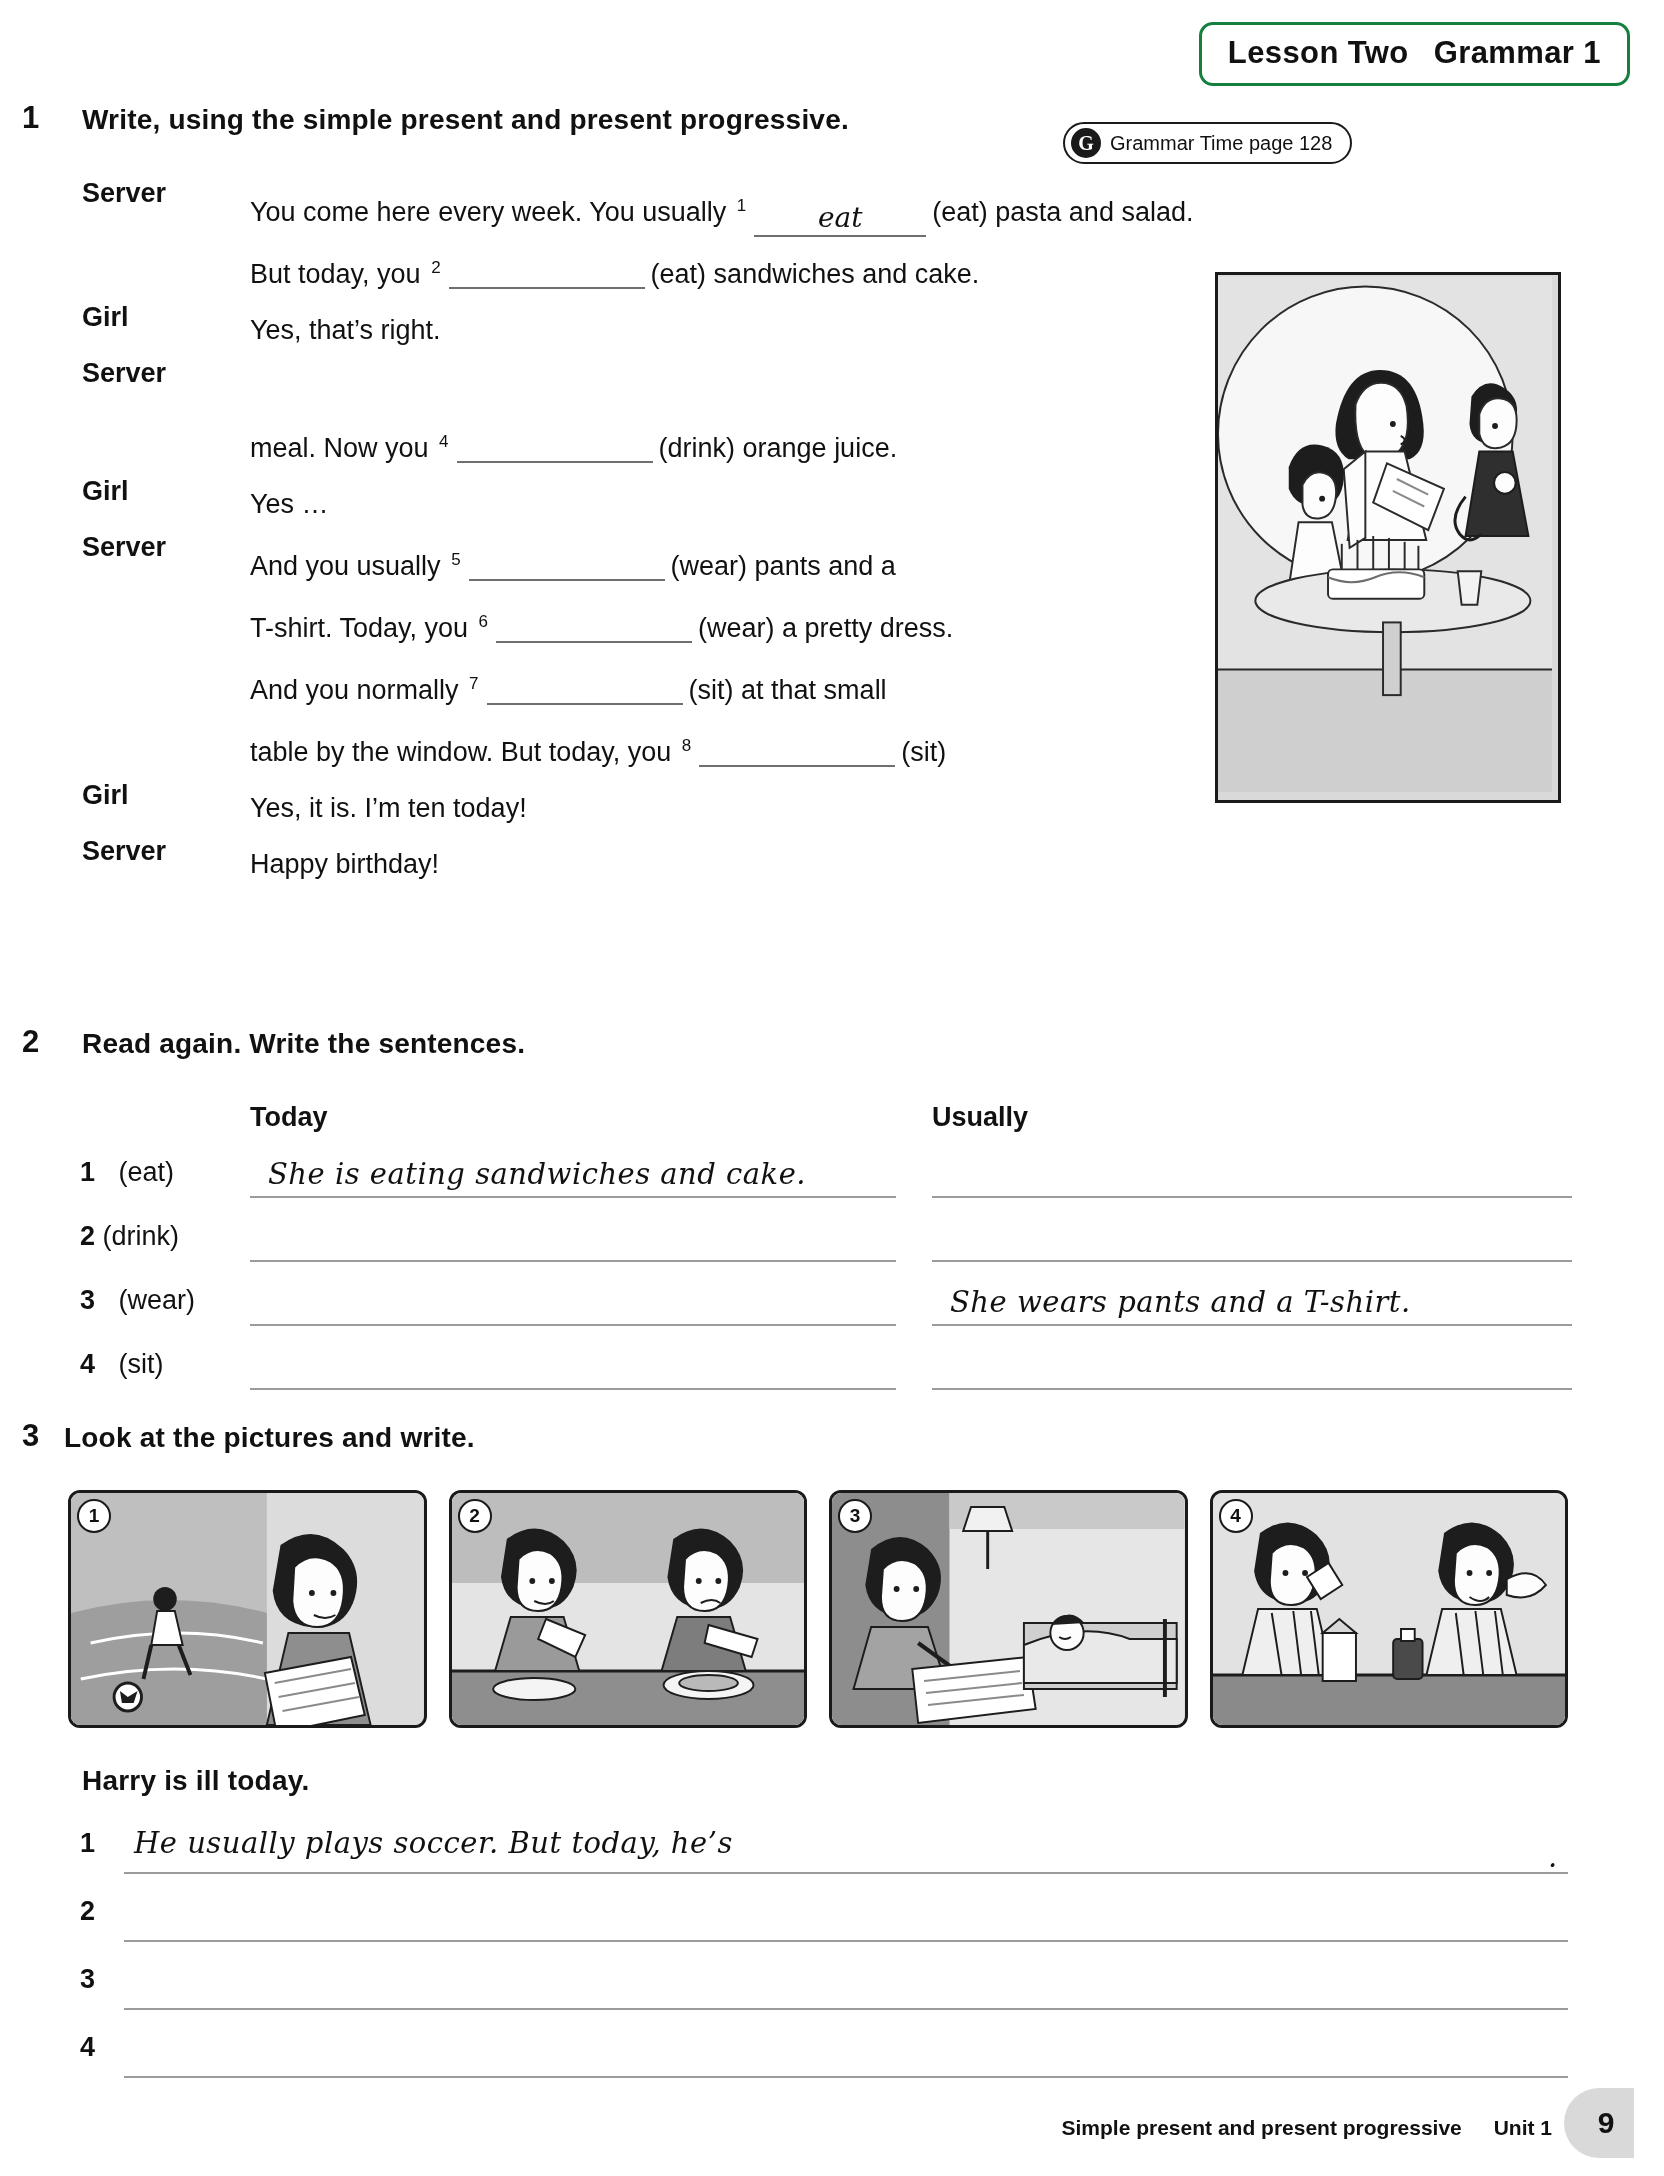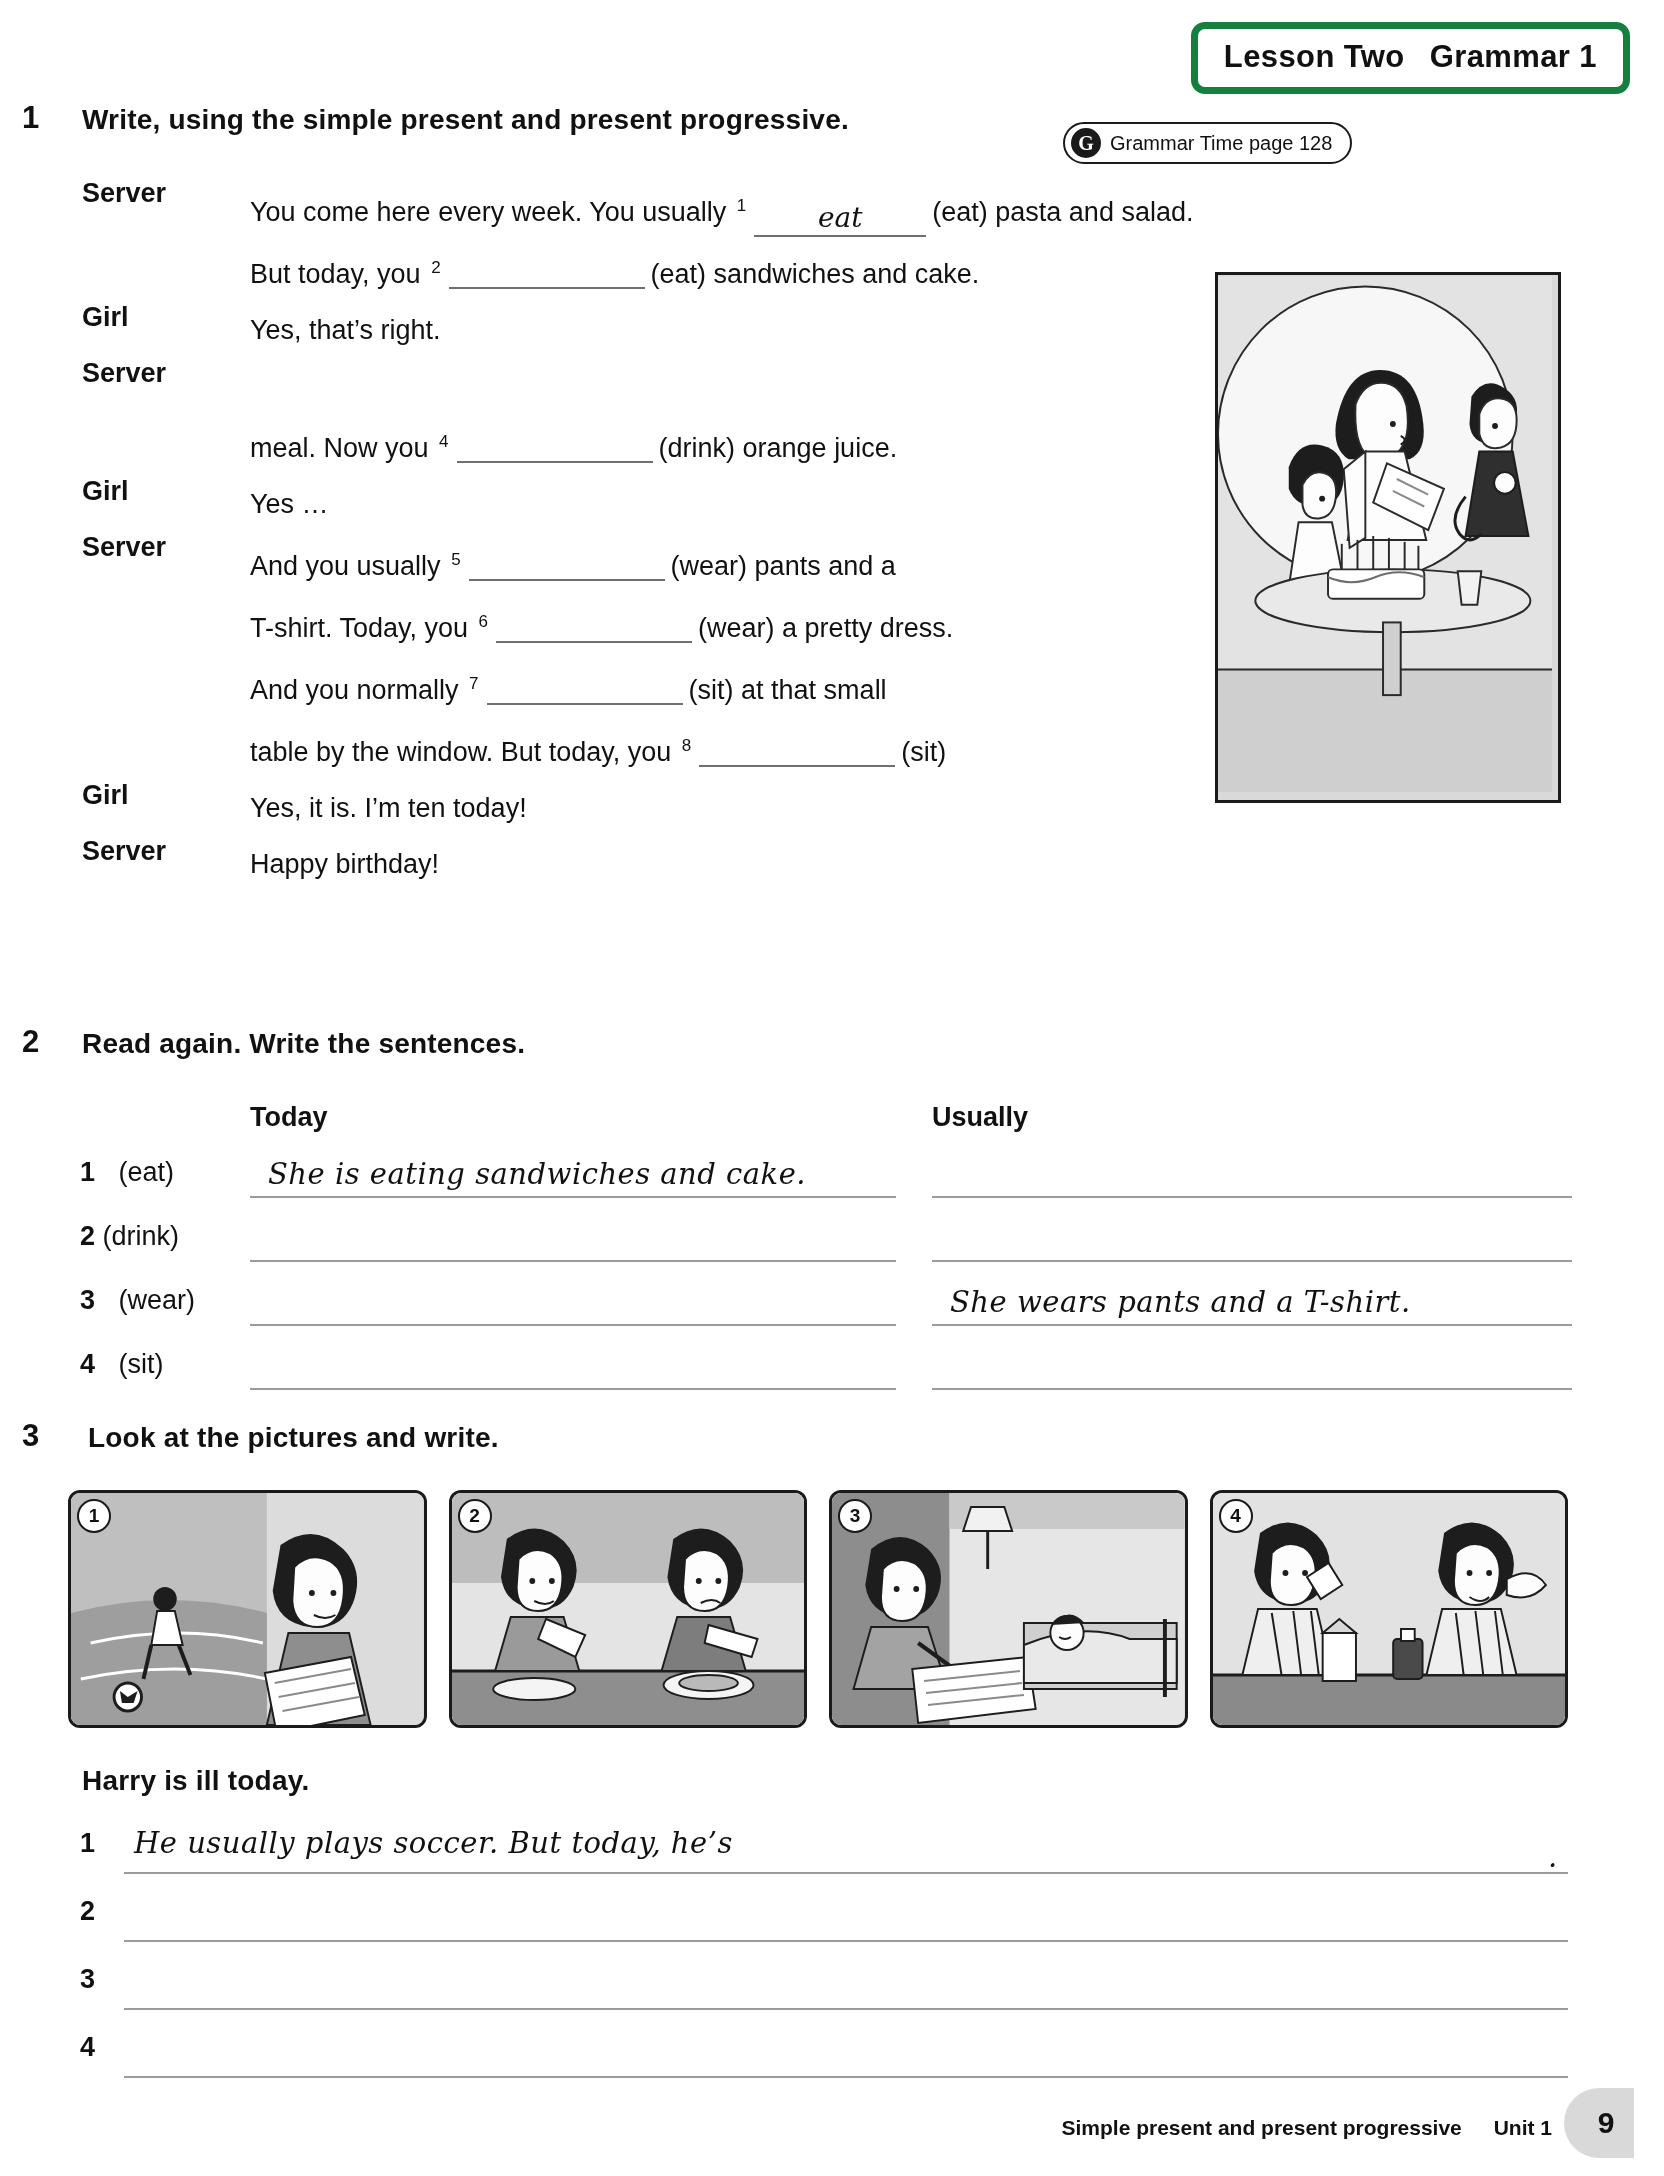--- a/index.html
+++ b/index.html
@@ -21,21 +21,21 @@
     height: 2176px;
     box-sizing: border-box;
     padding: 0;
   }
 
   
   .lesson-badge {
     position: absolute;
     top: 22px;
     right: 34px;
-    border: 7px solid #15803d;
+    border: 3px solid #15803d;
     border-radius: 14px;
     padding: 10px 26px 12px 26px;
     font-size: 31px;
     font-weight: bold;
     letter-spacing: 0.4px;
     white-space: nowrap;
   }
   .lesson-badge .g1 { font-weight: bold; }
   .ex-num {
     position: absolute;
@@ -389,21 +389,21 @@
   <div class="ex2-row" style="top:1349px; left:80px;">
     <span class="ex2-num">4</span>
     <span style="margin-left:16px">(sit)</span>
   </div>
   <div class="rule" style="top:1388px; left:250px; width:646px;"></div>
   <div class="answer" style="top:1349px; left:268px;"></div>
   <div class="rule" style="top:1388px; left:932px; width:640px;"></div>
   <div class="answer" style="top:1349px; left:950px;"></div>
 
   <div class="ex-num" style="top:1418px; left:22px;">3</div>
-  <div class="ex-title" style="top:1422px; left:88px;">Look at the pictures and write.</div>
+  <div class="ex-title" style="top:1422px; left:64px;">Look at the pictures and write.</div>
 
   <div class="strip">
 
     <div class="pic">
       <div class="pic-num">1</div>
       <svg viewBox="0 0 360 232" width="100%" height="100%" preserveAspectRatio="none">
         <rect x="0" y="0" width="360" height="232" fill="#dcdcdc"></rect>
         <rect x="0" y="0" width="200" height="232" fill="#bfbfbf"></rect>
         <path d="M0 120 q100 -26 200 0 l0 112 l-200 0z" fill="#9e9e9e"></path>
         <g stroke="#fff" stroke-width="3" fill="none">

